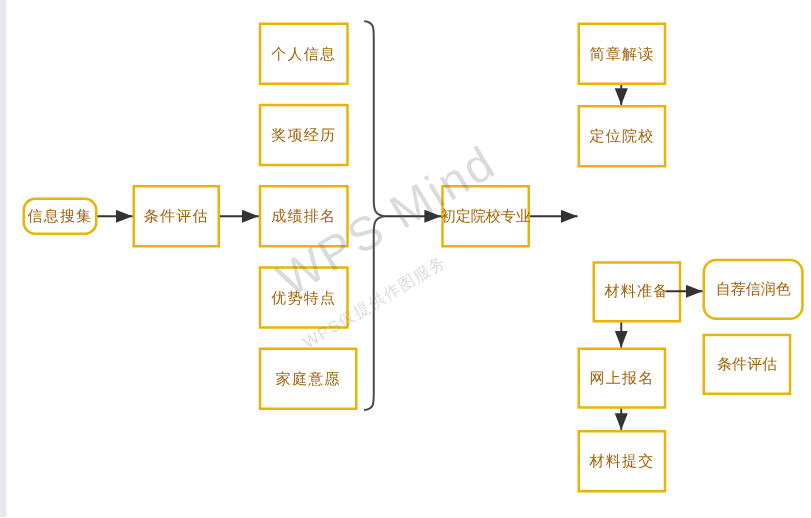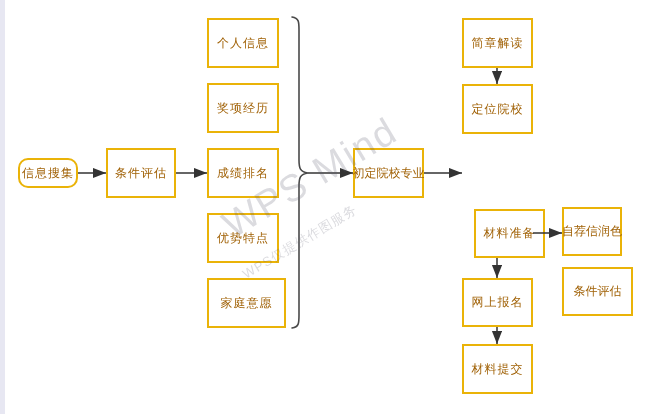--- a/index.html
+++ b/index.html
@@ -85,21 +85,21 @@
 
   <div class="node" style="left:462px; top:84px; width:71px; height:50px;">定位院校</div>
 
 
   <div class="node" style="left:462px; top:209px; width:71px; height:49px;margin-left:12px;">材料准备</div>
 
   <div class="node" style="left:462px; top:278px; width:71px; height:49px;">网上报名</div>
 
   <div class="node" style="left:462px; top:344px; width:71px; height:50px;">材料提交</div>
 
-  <div class="node" style="left:562px; top:207px; width:60px; height:49px; letter-spacing:0;">自荐信润色</div>
+  <div class="node" style="left:562px; top:207px; width:81px; height:49px; letter-spacing:0;border-radius:11px;">自荐信润色</div>
 
   <div class="node" style="left:562px; top:267px; width:71px; height:49px; letter-spacing:0;">条件评估</div>
 
 
   <svg id="connector-layer" viewBox="0 0 649 414" xmlns="http://www.w3.org/2000/svg">
     <defs>
       <marker id="arrowhead" markerWidth="10" markerHeight="8" refX="9" refY="3.5" orient="auto">
         <path d="M0,0 L9,3.5 L0,7 Z" fill="#333333"></path>
       </marker>
     </defs>

